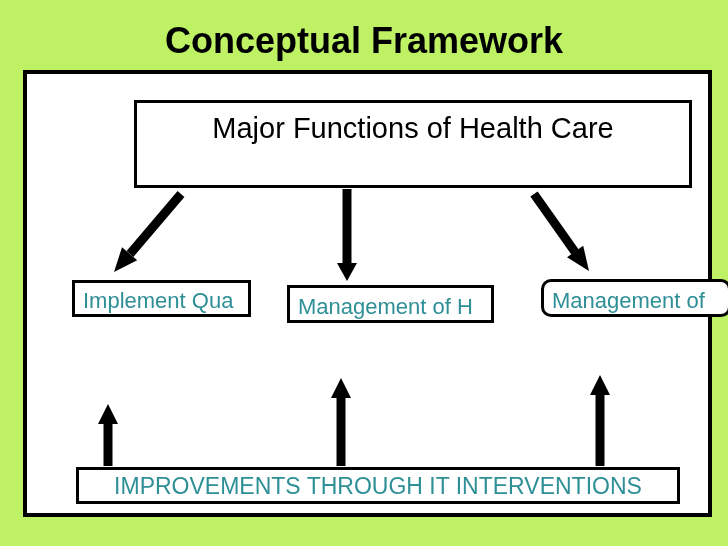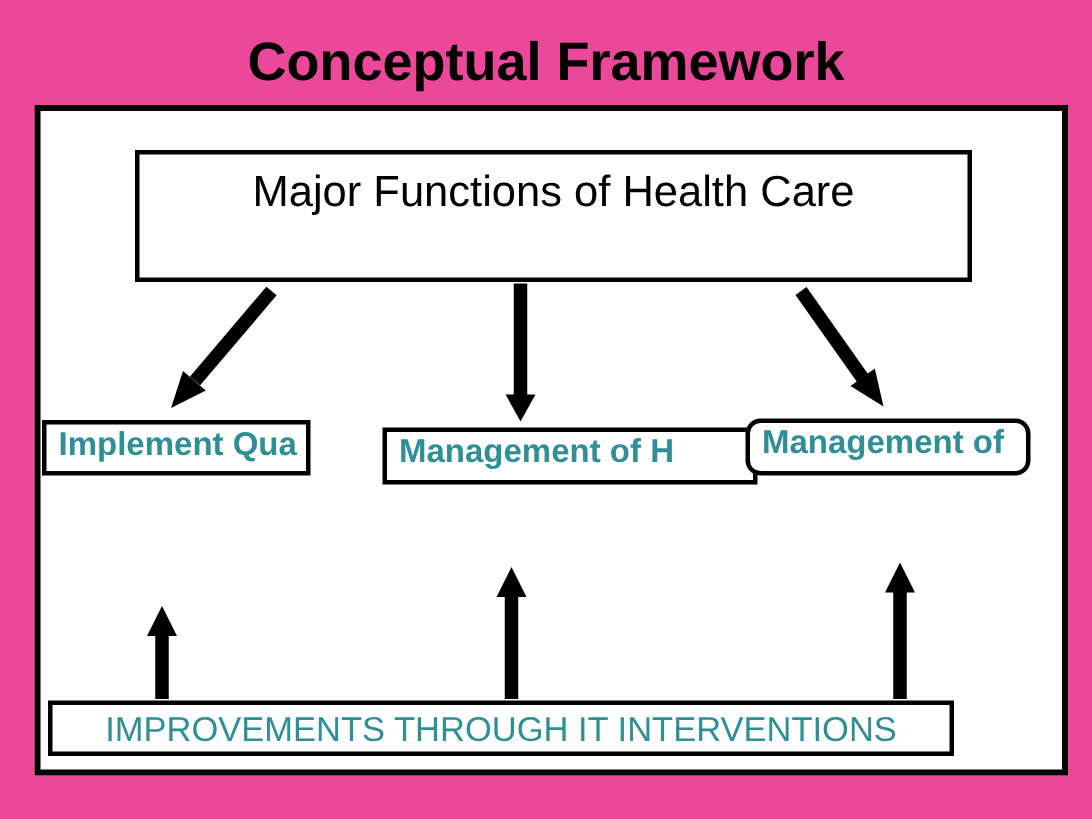--- a/index.html
+++ b/index.html
@@ -1,49 +1,48 @@
 <!DOCTYPE html>
 <html><head>
 <meta charset="utf-8">
 <style>
   html,body{margin:0;padding:0;background:#ffffff;}
   .slide{
     position:relative;
     width:728px;height:546px;
-    background:#ec4899;
+    background:#bef264;
     font-family:"Liberation Sans", sans-serif;
     overflow:hidden;
   }
   .title{
     position:absolute;left:0;top:20px;width:728px;
     text-align:center;
     font-size:36px;font-weight:700;color:#000;
     letter-spacing:0px;
   }
   .outer-frame{
     position:absolute;left:23px;top:70px;width:689px;height:447px;
     border:4px solid #000;box-sizing:border-box;background:#fff;
   }
   .box{
-    position:absolute;box-sizing:border-box;background:#fff;border:3px solid #000;
+    position:absolute;box-sizing:border-box;background:#fff;border:3px solid #000;margin-left:44px;
   }
   .top-box{
     left:90px;top:100px;width:558px;height:88px;
     color:#000;font-size:29px;text-align:center;
     padding-top:6px;line-height:38px;
   }
   .mid-box{
     height:38px;font-size:22px;
-    display:flex;align-items:flex-start;
+    display:flex;align-items:flex-end;
     white-space:nowrap;overflow:hidden;
     padding-left:8px;
-    font-weight:bold;
   }
   .mid-box-1{left:28px;top:280px;width:179px;height:37px;}
-  .mid-box-2{left:255px;top:285px;width:250px;}
+  .mid-box-2{left:243px;top:285px;width:207px;}
   .mid-box-3{left:497px;top:279px;width:190px;}
   .bottom-box{
     left:32px;top:467px;width:604px;height:37px;
     font-size:23px;text-align:center;line-height:32px;
     white-space:nowrap;overflow:hidden;
   }
   .teal{color:#2E8F96;}
   .arrow-layer{
     position:absolute;left:0;top:0;width:728px;height:546px;
     pointer-events:none;

